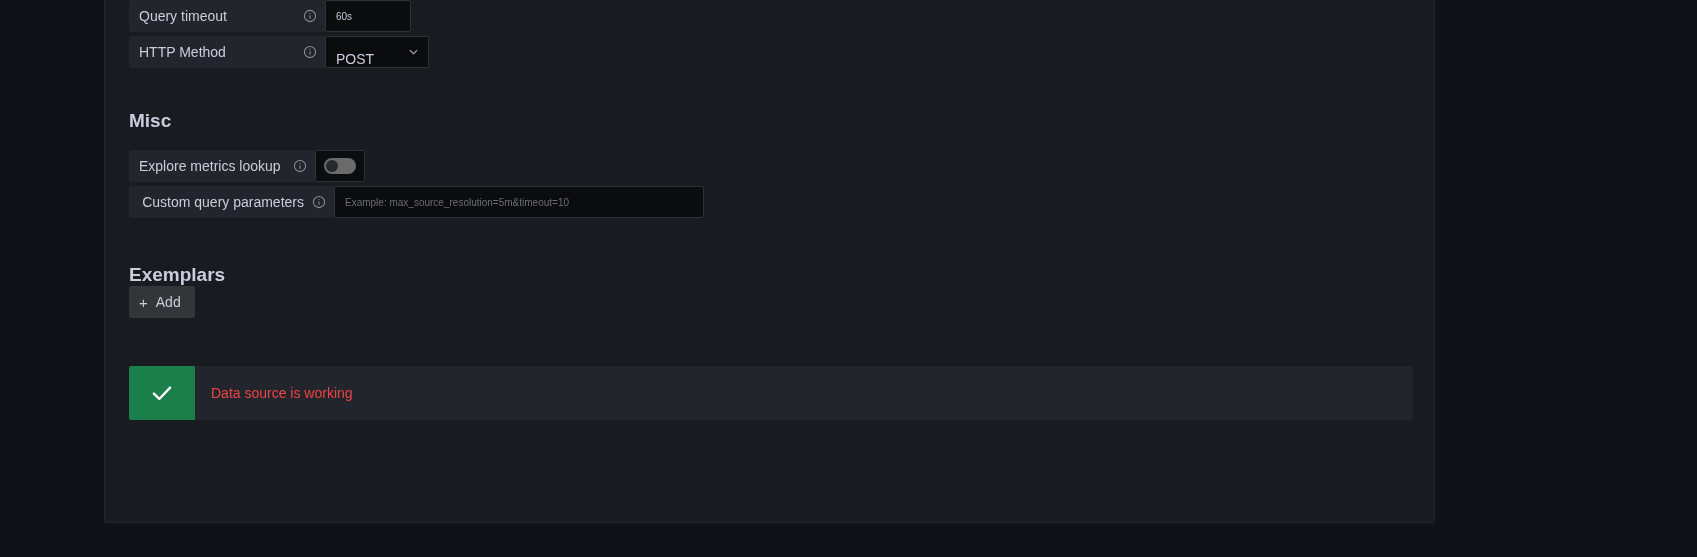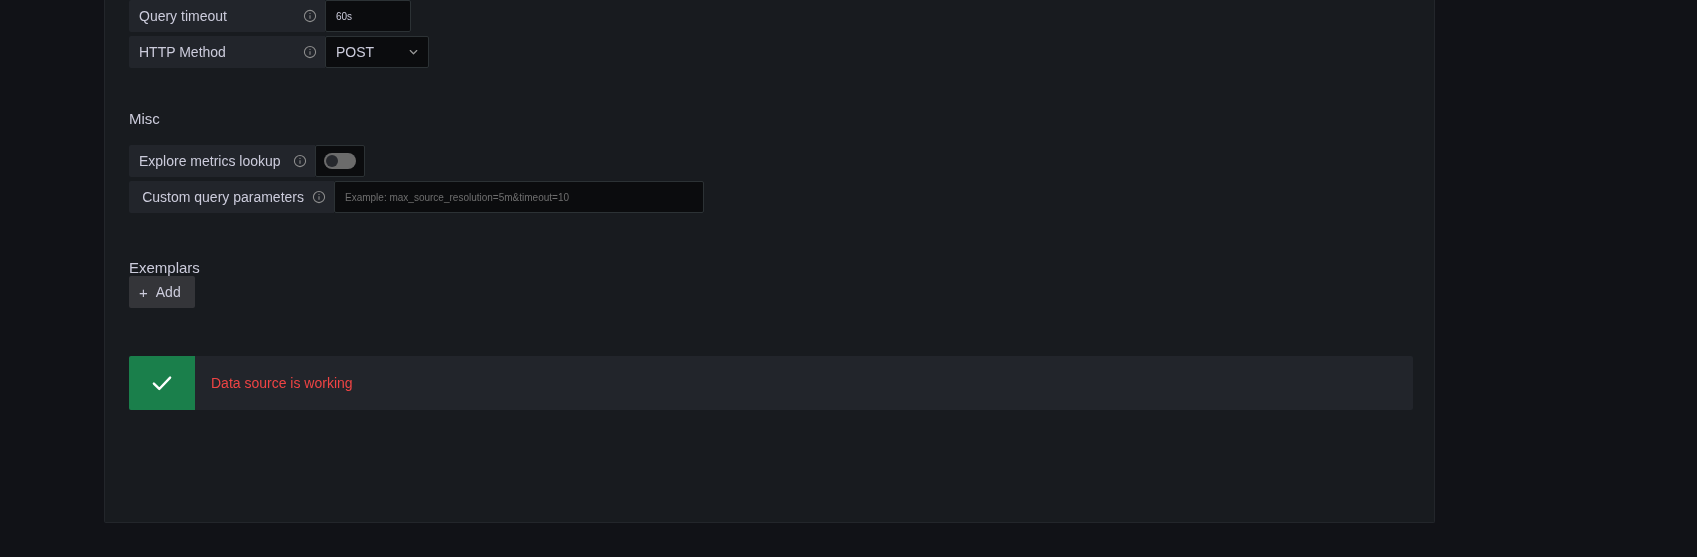--- a/index.html
+++ b/index.html
@@ -95,21 +95,21 @@
   .input-custom  { width: 370px; }
 
   .select-box {
     position: relative;
     width: 104px;
     height: 32px;
     background: #0b0c0e;
     border: 1px solid #2c3235;
     border-radius: 2px;
     display: flex;
-    align-items: center;
+    align-items: flex-end;
     padding: 0 10px;
     color: #ccccdc;
     font-size: 14px;
   }
   .select-caret {
     position: absolute;
     right: 8px;
     top: 50%;
     transform: translateY(-50%);
     color: #9a9a9a;
@@ -139,22 +139,22 @@
     top: 2px;
     left: 2px;
     width: 12px;
     height: 12px;
     border-radius: 50%;
     background: #26282d;
   }
 
   
   .section-heading {
-    font-size: 15px;
-    font-weight: 400;
+    font-size: 19px;
+    font-weight: 700;
     color: #ccccdc;
     margin: 0;
     padding: 0;
   }
   .sec-misc { margin-top: 42px; margin-bottom: 18px; }
   .sec-exemplars { margin-top: 46px; }
 
   
   .btn {
     display: inline-flex;

